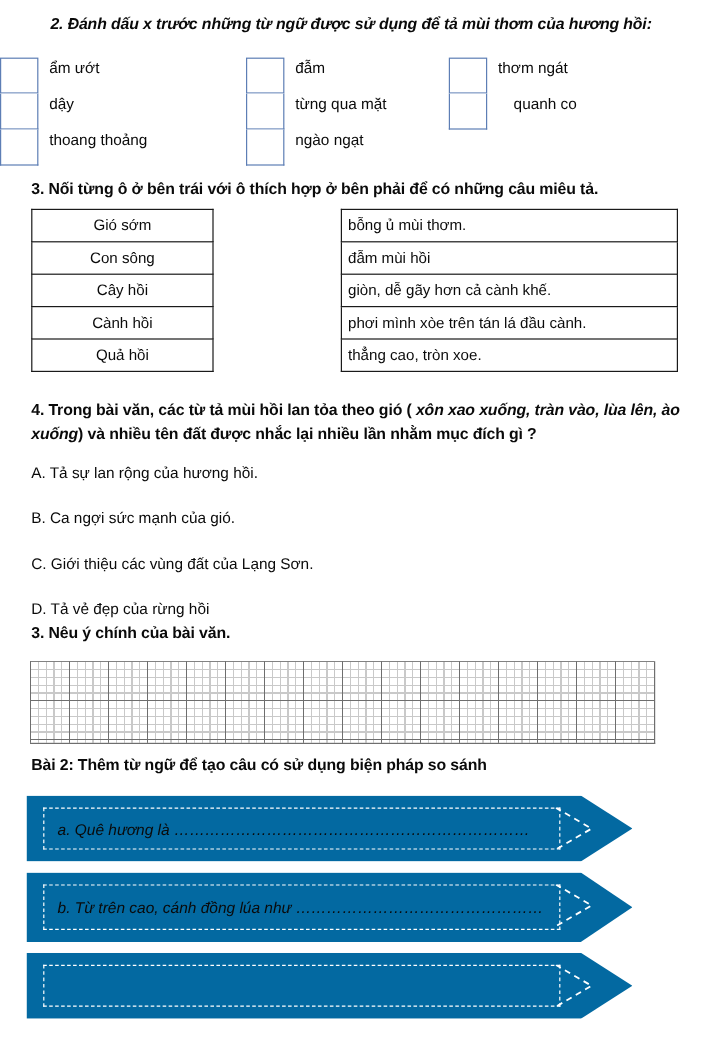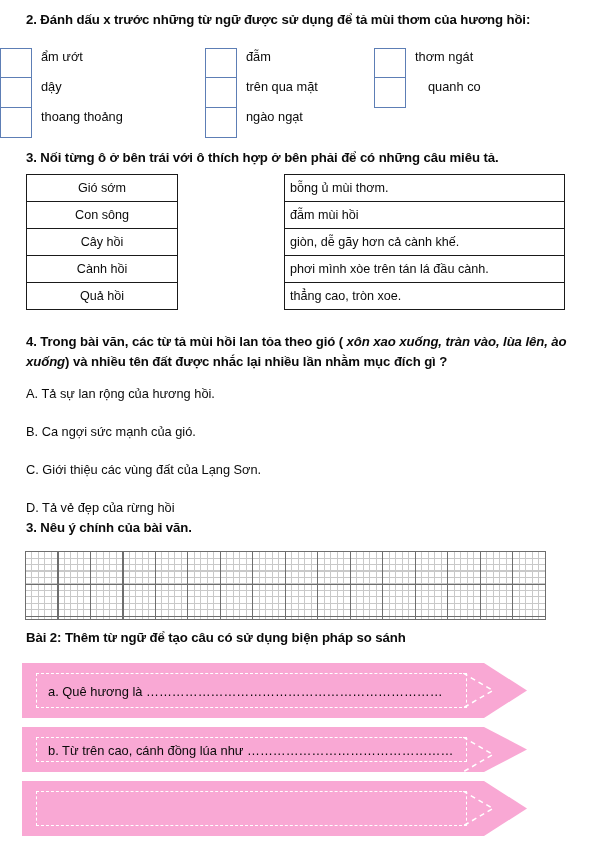--- a/index.html
+++ b/index.html
@@ -35,23 +35,24 @@
     font-style: italic;
   }
   .opt {
     font-size: 12.8px;
     line-height: 17px;
   }
 
   
   #sec2 {
     position: absolute;
-    left: 26px;
+    left: 42px;
     top: 10px;
     width: 548px;
+    font-style: italic;
   }
   #sec2-title { margin: 0; }
 
   #checkbox-area {
     position: absolute;
     left: 0px;
     top: 48px;
     width: 560px;
     height: 90px;
   }
@@ -169,28 +170,29 @@
 
   #banners {
     position: absolute;
     left: 22px;
     top: 663px;
     width: 552px;
   }
   .banner {
     position: relative;
     width: 505px;
-    background: #f9a8d4;
+    background: #0369a1;
     -webkit-clip-path: polygon(0 0, 462px 0, 505px 50%, 462px 100%, 0 100%);
     clip-path: polygon(0 0, 462px 0, 505px 50%, 462px 100%, 0 100%);
     margin-bottom: 9px;
     box-sizing: border-box;
+    font-style: italic;
   }
   .banner.b1 { height: 55px; }
-  .banner.b2 { height: 45px; }
+  .banner.b2 { height: 58px; }
   .banner.b3 { height: 55px; }
 
   .banner-inner {
     position: absolute;
     left: 14px;
     top: 10px;
     right: 60px;
     bottom: 10px;
     border: 1.5px dashed #ffffff;
     box-sizing: border-box;
@@ -241,21 +243,21 @@
       </div>
     </div>
 
     <div class="cb-col c2">
       <div class="cb-row">
         <span class="cb-box"></span>
         <span class="cb-label">đẫm</span>
       </div>
       <div class="cb-row">
         <span class="cb-box"></span>
-        <span class="cb-label">trên qua mặt</span>
+        <span class="cb-label">từng qua mặt</span>
       </div>
       <div class="cb-row">
         <span class="cb-box"></span>
         <span class="cb-label">ngào ngạt</span>
       </div>
     </div>
 
     <div class="cb-col c3">
       <div class="cb-row">
         <span class="cb-box"></span>

